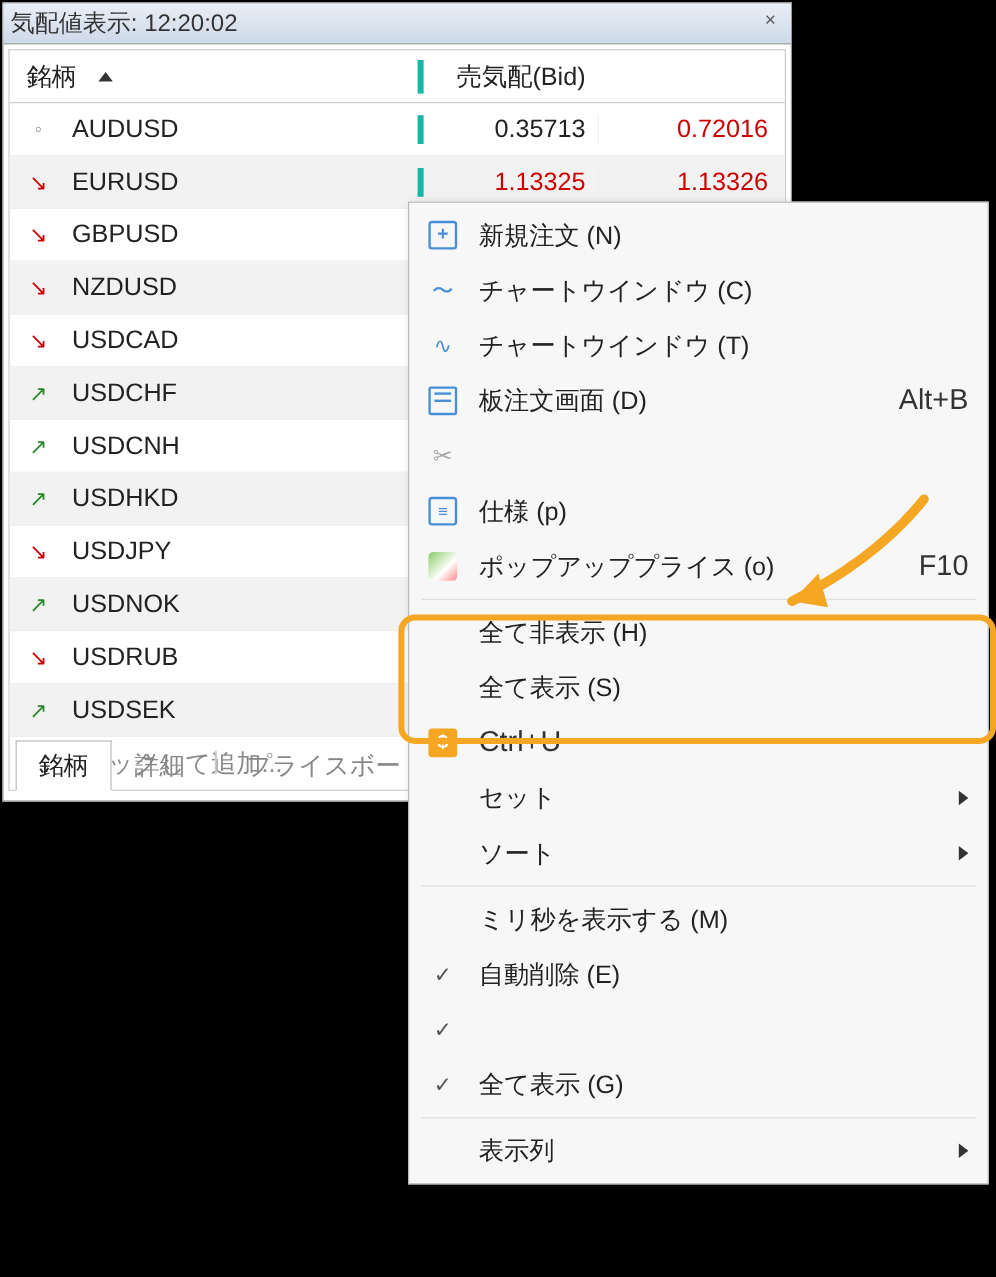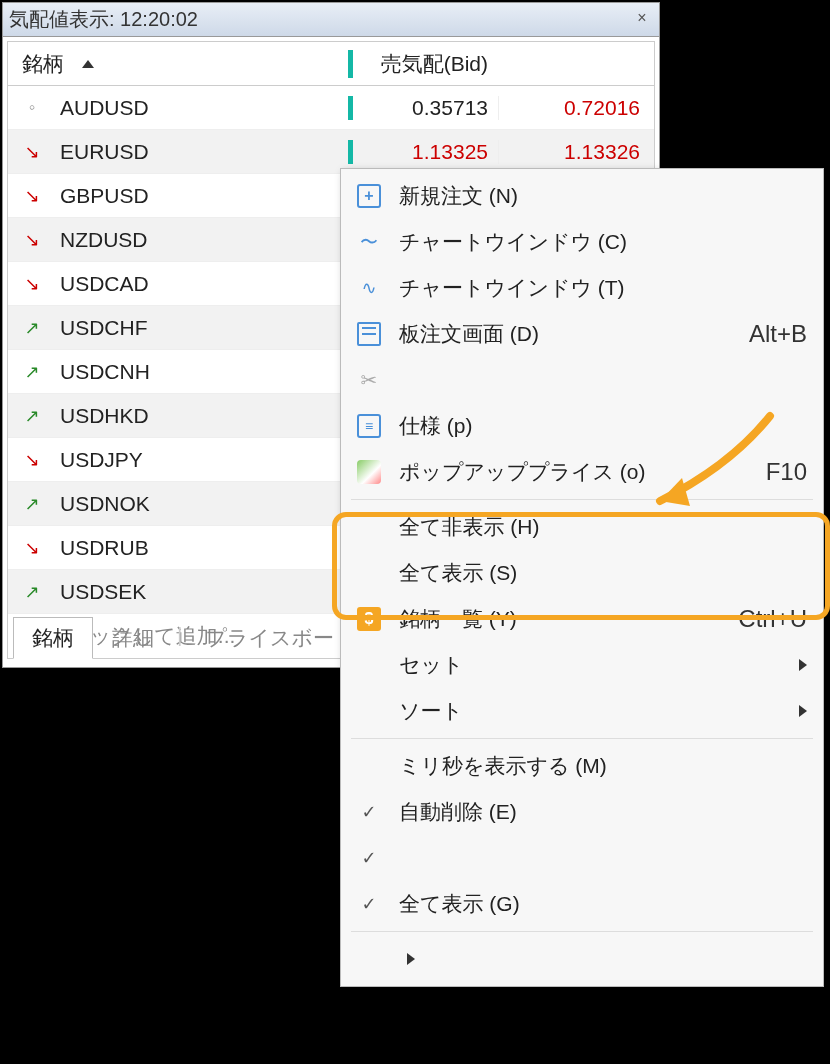--- a/index.html
+++ b/index.html
@@ -347,21 +347,20 @@
     <span class="ctx-label">全て非表示 (H)</span>
   </div>
   <div class="ctx-item">
     <span class="ctx-spacer"></span>
     <span class="ctx-label">全て表示 (S)</span>
   </div>
   <div class="ctx-item">
     <span class="ctx-icon">
         <span class="ic-dollar">$</span>
       </span>
-    <span class="ctx-label">銘柄一覧 (Y)</span>
     <span class="ctx-shortcut">Ctrl+U</span>
   </div>
   <div class="ctx-item">
     <span class="ctx-spacer"></span>
     <span class="ctx-label">セット</span>
     <span class="ctx-submenu-arrow"></span>
   </div>
   <div class="ctx-item">
     <span class="ctx-spacer"></span>
     <span class="ctx-label">ソート</span>
@@ -379,20 +378,21 @@
   <div class="ctx-item">
     <span class="ctx-icon check-icon">✓</span>
   </div>
   <div class="ctx-item">
     <span class="ctx-icon check-icon">✓</span>
     <span class="ctx-label">全て表示 (G)</span>
   </div>
   <div class="ctx-sep"></div>
   <div class="ctx-item">
     <span class="ctx-spacer"></span>
+    <span class="ctx-label">表示列</span>
     <span class="ctx-submenu-arrow"></span>
   </div>
 </div>
 
 <div class="highlight-box"></div>
 
 <svg class="arrow-svg" viewBox="0 0 160 120">
   <path d="M150,10 Q110,60 40,95" stroke="#f5a623" stroke-width="8" fill="none" stroke-linecap="round"></path>
   <path d="M40,95 L62,72 L70,100 Z" fill="#f5a623"></path>
 </svg>

